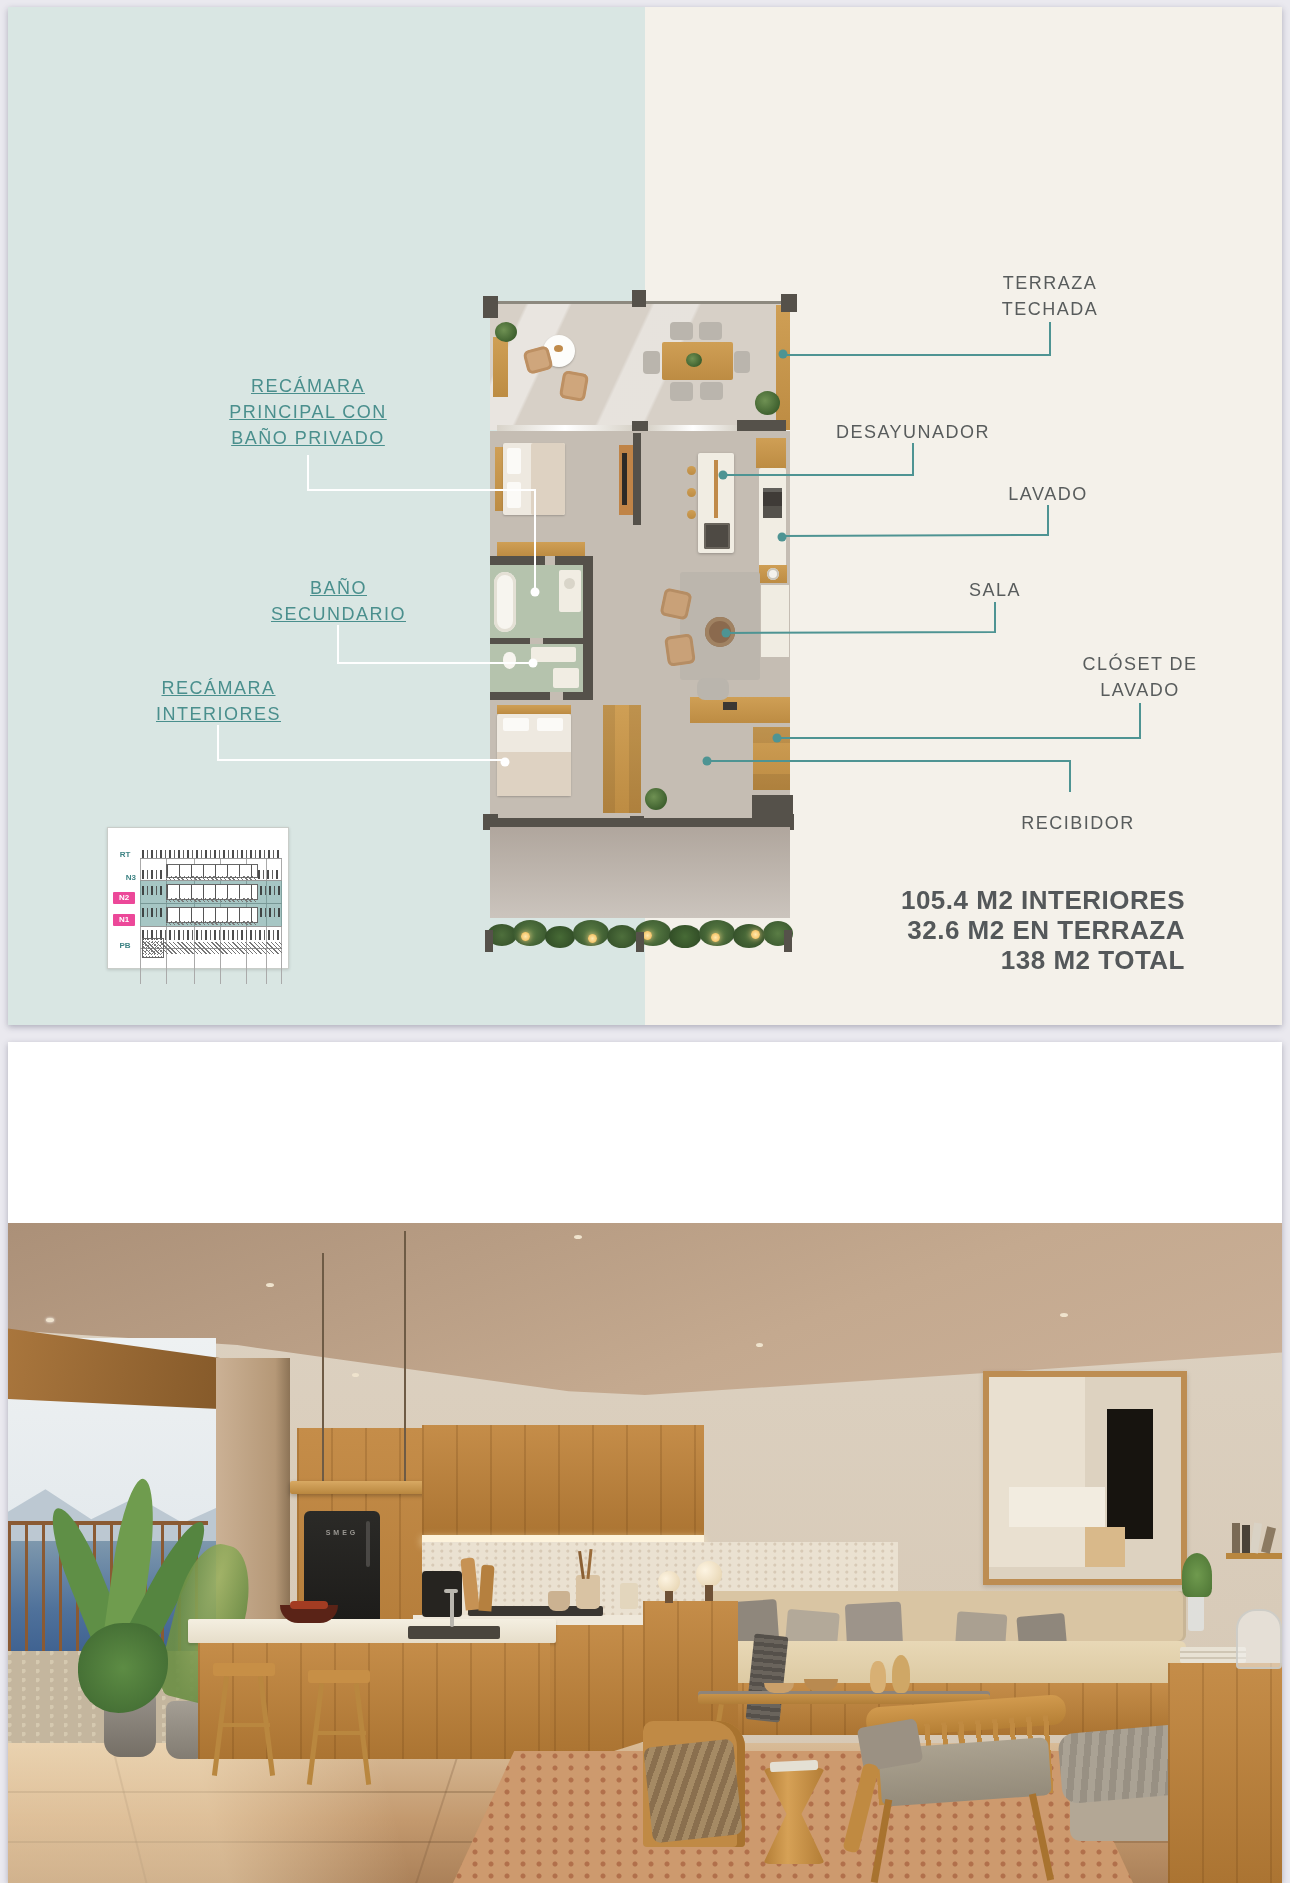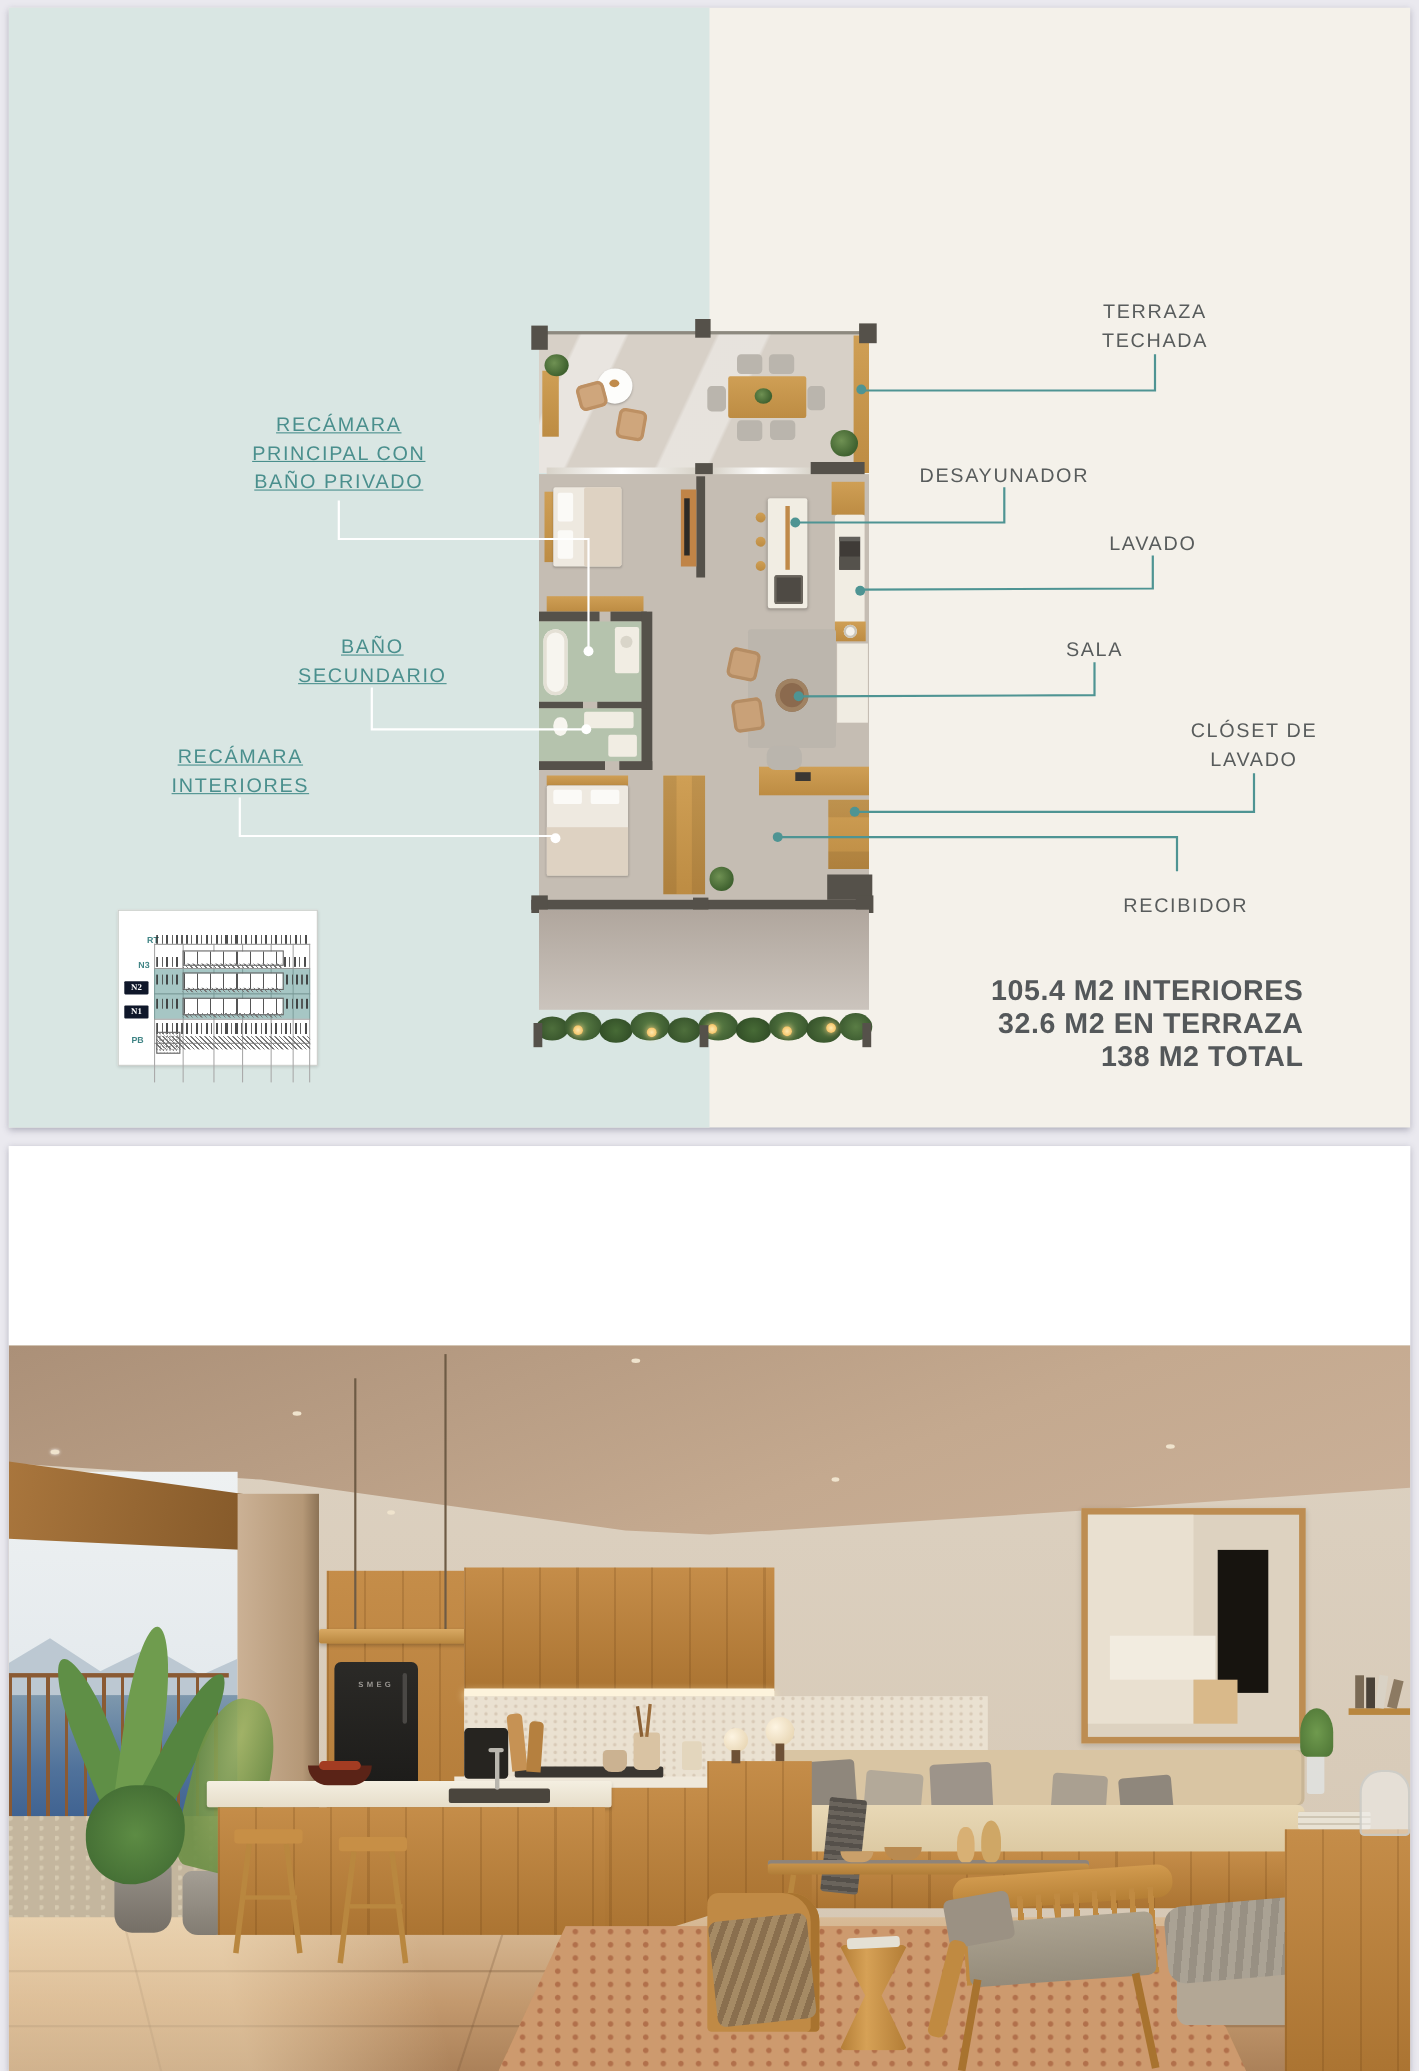--- a/index.html
+++ b/index.html
@@ -16,21 +16,21 @@
   .title{left:106px;top:96px;font-size:36px;font-weight:700;letter-spacing:11px;color:#3e8384;white-space:nowrap;}
   .subtitle{left:106px;top:168px;font-size:36px;font-weight:300;letter-spacing:11px;color:#4b8d8d;white-space:nowrap;}
   .lbl{font-size:18px;letter-spacing:1.5px;line-height:26px;text-align:center;font-weight:500;}
   .lbl.teal{color:#4a8f8d;text-decoration:underline;}
   .lbl.gray{color:#585c5c;font-weight:400;}
   .stats{font-size:26px;font-weight:700;color:#54585a;line-height:30px;text-align:right;letter-spacing:.5px;}
   #leaders{left:0;top:0;z-index:6;pointer-events:none;}
   
   #elev{left:99px;top:820px;width:180px;height:140px;background:#fff;border:1px solid #c9cdc9;box-shadow:0 1px 3px rgba(0,0,0,.15);z-index:3;}
   .elv-lbl{font-size:8px;font-weight:700;color:#3e8384;width:22px;text-align:center;}
-  .elv-badge{background:#0f172a;color:#fff;border-radius:1px;font-family:Liberation Serif, serif;}
+  .elv-badge{background:#ec4899;color:#fff;border-radius:1px;}
   .scrib{background:repeating-linear-gradient(90deg,#2d2d2d 0 2px,transparent 2px 5px,#444 5px 6px,transparent 6px 9px);opacity:.85;}
   .winrow{background:repeating-linear-gradient(90deg,#555 0 1px,#fff 1px 12px);border:1px solid #666;}
   .hatch{background:repeating-linear-gradient(45deg,#777 0 1px,transparent 1px 3px);}
   .colline{width:1px;background:#aaa;top:16px;height:126px;}
   
   #plan{left:475px;top:283px;width:314px;height:678px;z-index:2;}
   .wall{background:#55514a;}
   .wood{background:linear-gradient(180deg,#cf9f55,#bd8c43);}
   .white-fix{background:#f1ede3;border-radius:2px;}
   .plant{border-radius:50%;background:radial-gradient(circle at 40% 40%,#6f9153,#3f612f 70%);}
@@ -58,21 +58,21 @@
   <div class="abs lbl gray" style="left:960px;top:803px;width:220px;z-index:7">RECIBIDOR</div>
 
   <div class="abs stats" style="left:877px;top:878px;width:300px;">
     <div>105.4 M2 INTERIORES</div>
     <div>32.6 M2 EN TERRAZA</div>
     <div>138 M2 TOTAL</div>
   </div>
 
   <div class="abs" id="elev">
 
-    <div class="abs elv-lbl" style="left:6px;top:22px;margin-left:14px;">RT</div>
+    <div class="abs elv-lbl" style="left:6px;top:22px;">RT</div>
     <div class="abs elv-lbl" style="left:6px;top:45px;text-align:right;">N3</div>
     <div class="abs elv-lbl elv-badge" style="left:5px;top:64px;height:12px;line-height:12px;color:#fff;">N2</div>
     <div class="abs elv-lbl elv-badge" style="left:5px;top:86px;height:12px;line-height:12px;color:#fff;">N1</div>
     <div class="abs elv-lbl" style="left:6px;top:113px;">PB</div>
 
     <div class="abs" style="left:32px;top:14px;width:142px;height:118px;">
       <div class="abs colline" style="left:0px;"></div>
         <div class="abs colline" style="left:26px;"></div>
       <div class="abs colline" style="left:54px;"></div>
         <div class="abs colline" style="left:80px;"></div>

